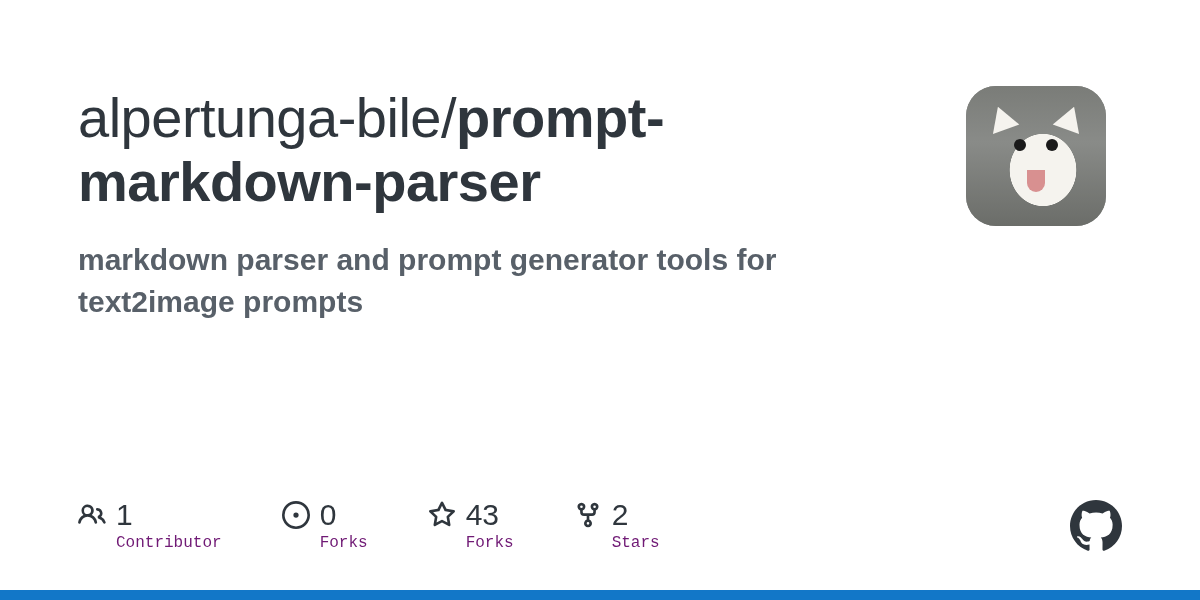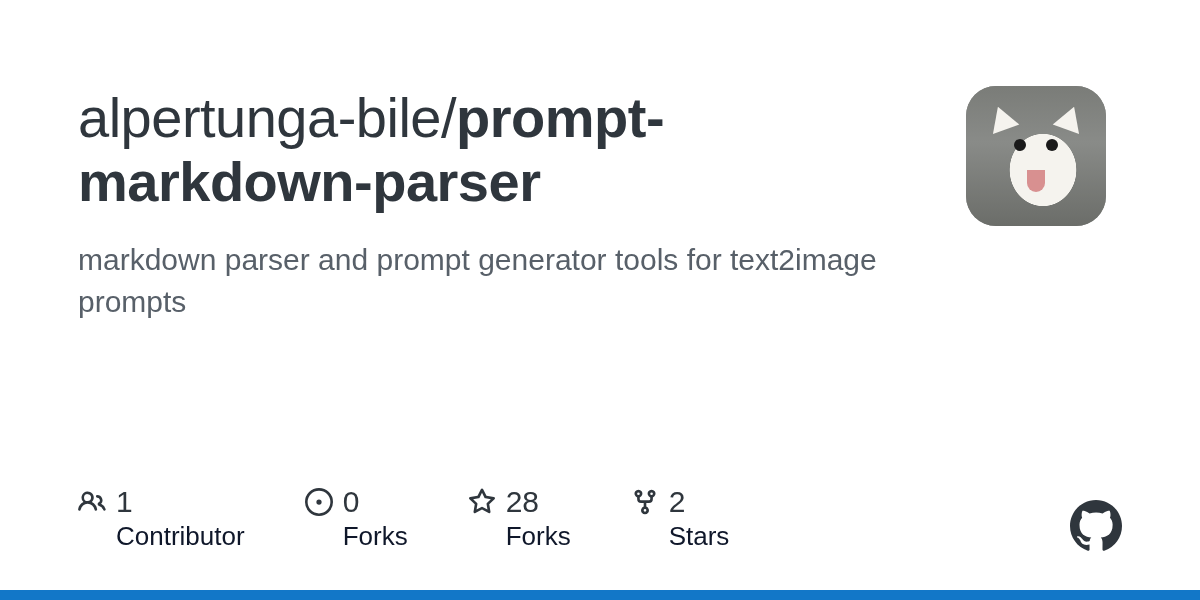--- a/index.html
+++ b/index.html
@@ -42,21 +42,21 @@
       font-weight: 400;
     }
     .repo-name {
       font-weight: 600;
     }
     .description {
       margin-top: 24px;
       font-size: 30px;
       line-height: 1.4;
       color: #586069;
-      font-weight: 400;
+      font-weight: 700;
     }
     .avatar {
       width: 140px;
       height: 140px;
       border-radius: 30px;
       background: #898b88;
       flex-shrink: 0;
       position: relative;
       overflow: hidden;
     }
@@ -136,24 +136,25 @@
       width: 28px;
       height: 28px;
       fill: #2f363d;
     }
     .stat-value {
       font-size: 30px;
       font-weight: 400;
       color: #2f363d;
     }
     .stat-label {
-      font-size: 26px;
-      color: #0f172a;
+      font-size: 16px;
+      color: #701a75;
       margin-top: 2px;
       margin-left: 38px;
+      font-family: Liberation Mono, monospace;
     }
     .github-logo {
       width: 52px;
       height: 52px;
     }
     .github-logo svg {
       width: 52px;
       height: 52px;
       fill: #2f363d;
     }
@@ -217,21 +218,21 @@
         <span class="stat-label">Forks</span>
       </div>
 
       <div class="stat">
         <div class="stat-top">
           <span class="stat-icon">
             <svg viewBox="0 0 16 16">
                 <path d="M8 .25a.75.75 0 0 1 .673.418l1.882 3.815 4.21.612a.75.75 0 0 1 .416 1.279l-3.046 2.97.719 4.192a.751.751 0 0 1-1.088.791L8 12.347l-3.766 1.98a.75.75 0 0 1-1.088-.79l.72-4.194L.818 6.374a.75.75 0 0 1 .416-1.28l4.21-.611L7.327.668A.75.75 0 0 1 8 .25Zm0 2.445L6.615 5.5a.75.75 0 0 1-.564.41l-3.097.45 2.24 2.184a.75.75 0 0 1 .216.664l-.528 3.084 2.769-1.456a.75.75 0 0 1 .698 0l2.77 1.456-.53-3.084a.75.75 0 0 1 .216-.664l2.24-2.183-3.096-.45a.75.75 0 0 1-.564-.41L8 2.694Z"></path>
               </svg>
           </span>
-          <span class="stat-value">28</span>
+          <span class="stat-value">43</span>
         </div>
         <span class="stat-label">Forks</span>
       </div>
 
       <div class="stat">
         <div class="stat-top">
           <span class="stat-icon">
             <svg viewBox="0 0 16 16">
                 <path d="M5 5.372v.878c0 .414.336.75.75.75h4.5a.75.75 0 0 0 .75-.75v-.878a2.25 2.25 0 1 1 1.5 0v.878a2.25 2.25 0 0 1-2.25 2.25h-1.5v2.128a2.251 2.251 0 1 1-1.5 0V8.5h-1.5A2.25 2.25 0 0 1 3.5 6.25v-.878a2.25 2.25 0 1 1 1.5 0ZM5 3.25a.75.75 0 1 0-1.5 0 .75.75 0 0 0 1.5 0Zm6.75.75a.75.75 0 1 0 0-1.5.75.75 0 0 0 0 1.5Zm-3 8.75a.75.75 0 1 0-1.5 0 .75.75 0 0 0 1.5 0Z"></path>
               </svg>

